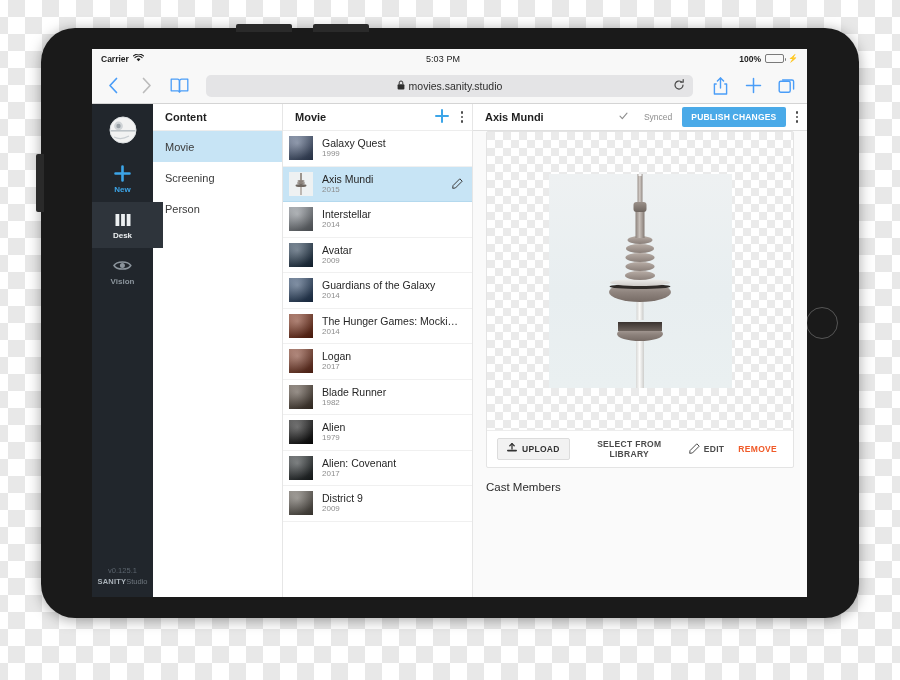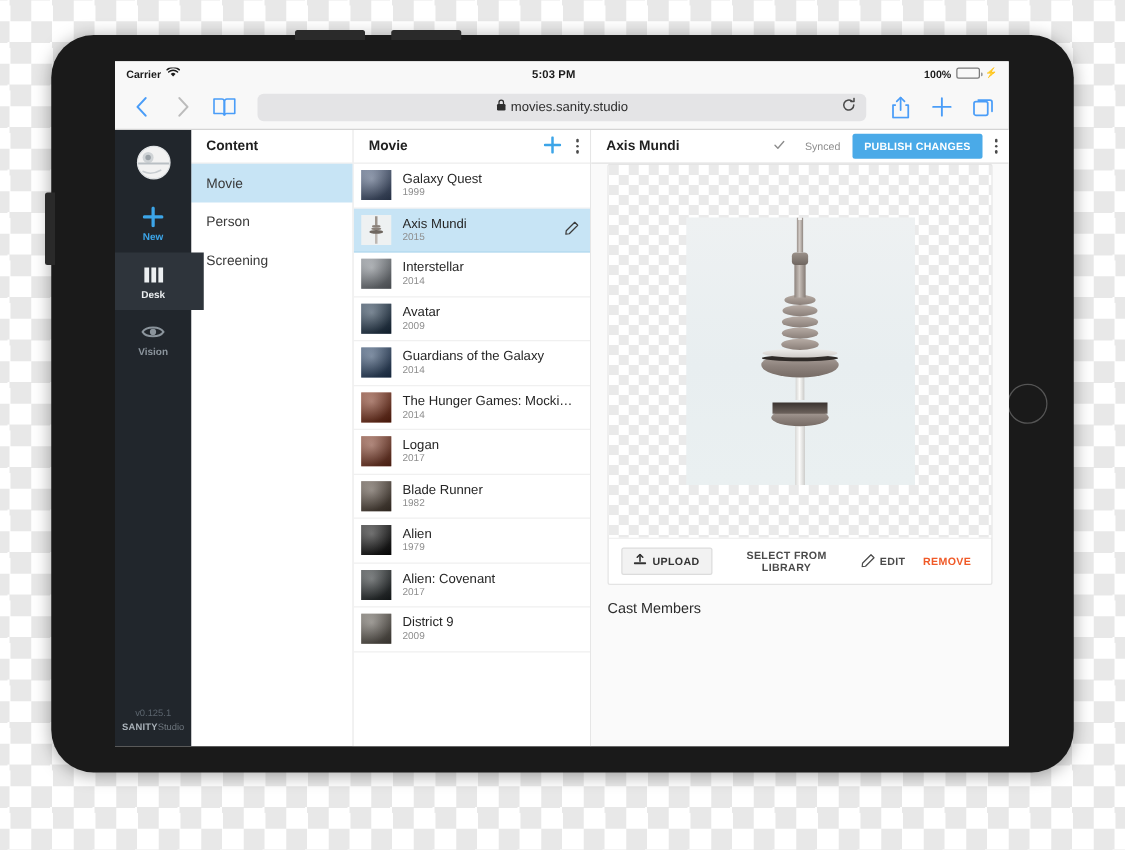--- a/index.html
+++ b/index.html
@@ -68,21 +68,21 @@
     align-items: center;
     padding: 0 9px;
     font-size: 9px;
     color: #1c1c1c;
     box-sizing: border-box;
   }
   #status-bar .left, #status-bar .right {
     display: flex; align-items: center; gap: 4px; flex: 1;
   }
   #status-bar .right { justify-content: flex-end; padding-left: 29px; }
-  #status-bar .center { font-weight: bold; font-size: 9px; letter-spacing:.1px;padding-left:16px;}
+  #status-bar .center { font-weight: normal; font-size: 9px; letter-spacing:.1px;padding-left:16px;}
   .carrier-label { font-weight: bold; font-size: 8.5px;}
   .wifi-icon { display:inline-block; }
   .battery-pct { font-size: 8.5px; font-weight: bold; }
   .battery-shell {
     width: 19px; height: 9px;
     border: 1px solid #7a7a7a;
     border-radius: 2px;
     padding: 1px;
     box-sizing: border-box;
     position: relative;
@@ -545,24 +545,24 @@
 
 
         <div id="panes">
 
           <div id="pane-content">
             <div class="pane-header">Content</div>
             <div class="content-item selected">
               <span>Movie</span>
             </div>
             <div class="content-item">
-              <span>Person</span>
+              <span>Screening</span>
             </div>
             <div class="content-item">
-              <span>Screening</span>
+              <span>Person</span>
             </div>
           </div>
 
           <div id="pane-movies">
             <div class="pane-header">
               <span>Movie</span>
               <span id="movies-header-actions">
                 <span class="hdr-plus">
                   <svg width="14" height="14" viewBox="0 0 14 14">
                       <path d="M7 1 V13 M1 7 H13" stroke="#3ca5e8" stroke-width="2" stroke-linecap="round"></path>

